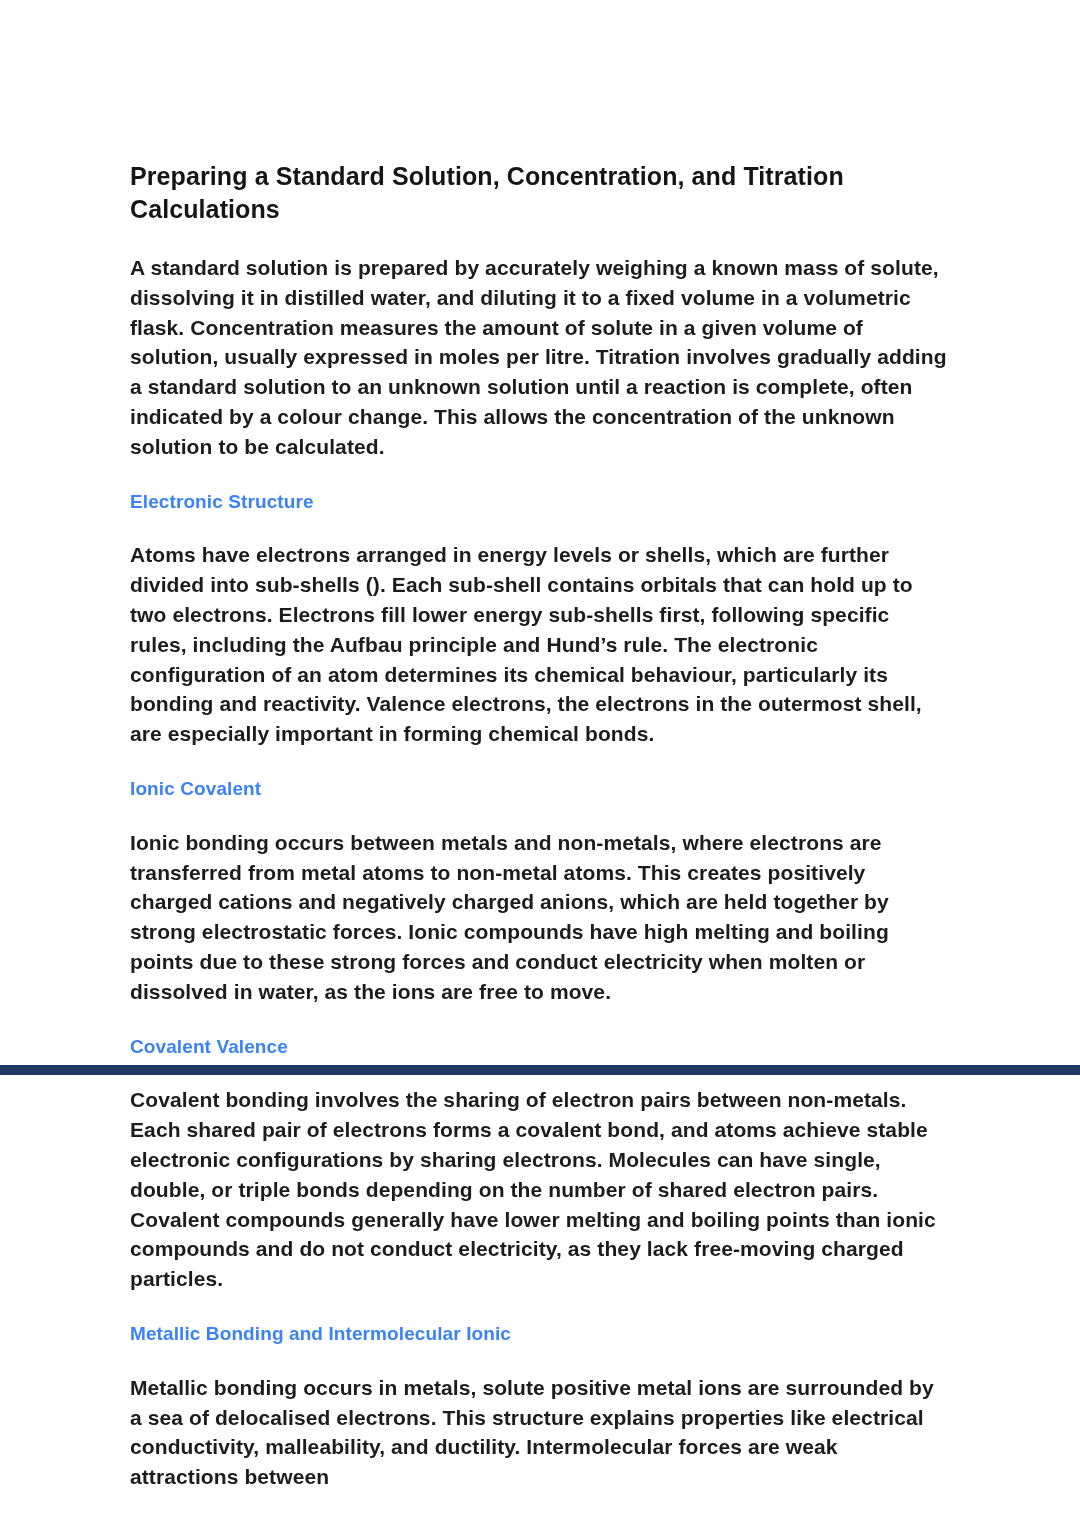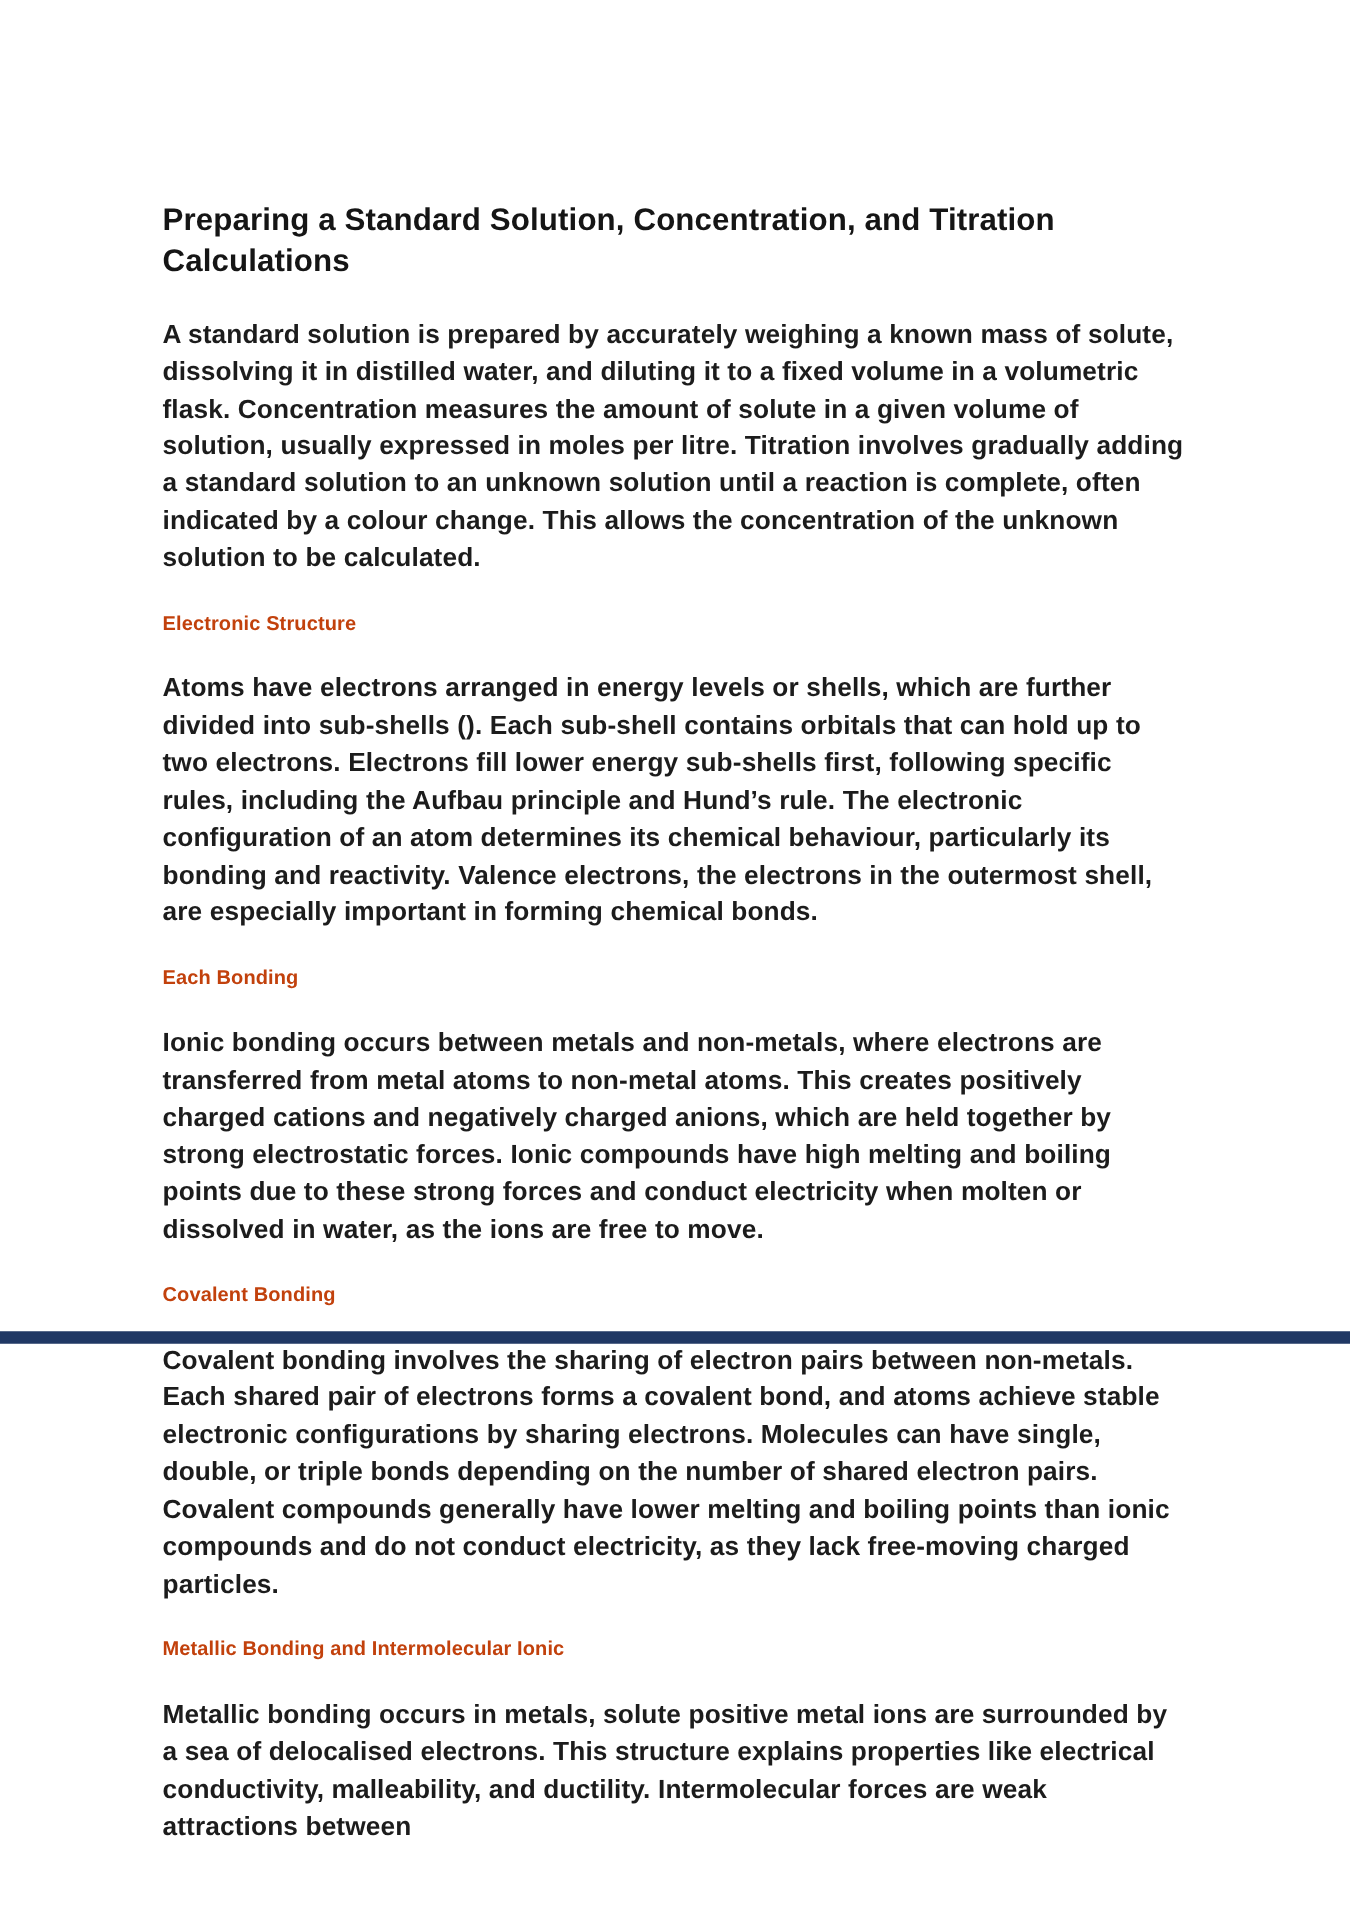--- a/index.html
+++ b/index.html
@@ -28,23 +28,23 @@
   .doc-title {
     font-size: 25px;
     font-weight: 700;
     color: #151515;
     line-height: 1.3;
     margin-bottom: 28px;
     letter-spacing: 0.1px;
   }
 
   .section-heading {
-    font-size: 16px;
+    font-size: 19px;
     font-weight: 700;
-    color: #c2410c;
+    color: #3b82f6;
     line-height: 1.3;
     margin-top: 28px;
     margin-bottom: 26px;
     letter-spacing: 0.1px;
   }
 
   .body-text {
     font-size: 21px;
     font-weight: 700;
     color: #1c1c1c;
@@ -72,26 +72,26 @@
     <h1 class="doc-title">Preparing a Standard Solution, Concentration, and Titration Calculations</h1>
 
     <p class="body-text">A standard solution is prepared by accurately weighing a known mass of solute, dissolving it in distilled water, and diluting it to a fixed volume in a volumetric flask. Concentration measures the amount of solute in a given volume of solution, usually expressed in moles per litre. Titration involves gradually adding a standard solution to an unknown solution until a reaction is complete, often indicated by a colour change. This allows the concentration of the unknown solution to be calculated.</p>
 
     <div>
       <h2 class="section-heading">Electronic Structure</h2>
       <p class="body-text">Atoms have electrons arranged in energy levels or shells, which are further divided into sub-shells (). Each sub-shell contains orbitals that can hold up to two electrons. Electrons fill lower energy sub-shells first, following specific rules, including the Aufbau principle and Hund’s rule. The electronic configuration of an atom determines its chemical behaviour, particularly its bonding and reactivity. Valence electrons, the electrons in the outermost shell, are especially important in forming chemical bonds.</p>
     </div>
 
     <div>
-      <h2 class="section-heading">Each Bonding</h2>
+      <h2 class="section-heading">Ionic Covalent</h2>
       <p class="body-text">Ionic bonding occurs between metals and non-metals, where electrons are transferred from metal atoms to non-metal atoms. This creates positively charged cations and negatively charged anions, which are held together by strong electrostatic forces. Ionic compounds have high melting and boiling points due to these strong forces and conduct electricity when molten or dissolved in water, as the ions are free to move.</p>
     </div>
 
     <div>
-      <h2 class="section-heading">Covalent Bonding</h2>
+      <h2 class="section-heading">Covalent Valence</h2>
       <p class="body-text">Covalent bonding involves the sharing of electron pairs between non-metals. Each shared pair of electrons forms a covalent bond, and atoms achieve stable electronic configurations by sharing electrons. Molecules can have single, double, or triple bonds depending on the number of shared electron pairs. Covalent compounds generally have lower melting and boiling points than ionic compounds and do not conduct electricity, as they lack free-moving charged particles.</p>
     </div>
 
     <div>
       <h2 class="section-heading">Metallic Bonding and Intermolecular Ionic</h2>
       <p class="body-text">Metallic bonding occurs in metals, solute positive metal ions are surrounded by a sea of delocalised electrons. This structure explains properties like electrical conductivity, malleability, and ductility. Intermolecular forces are weak attractions between</p>
     </div>
 
   </div>
 

